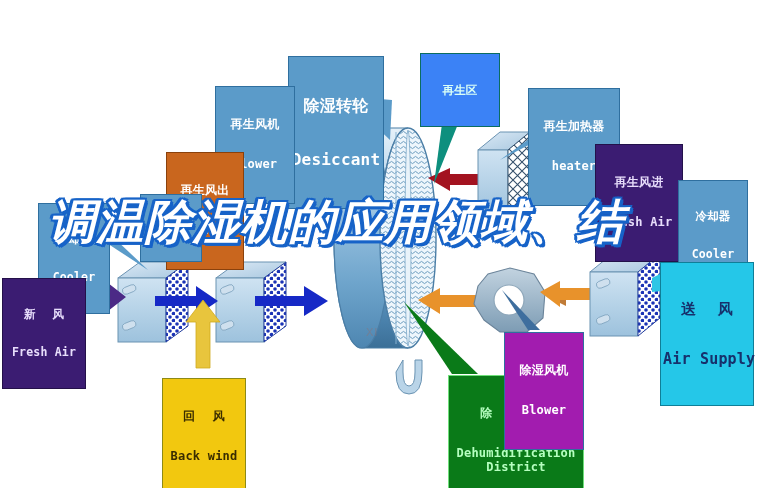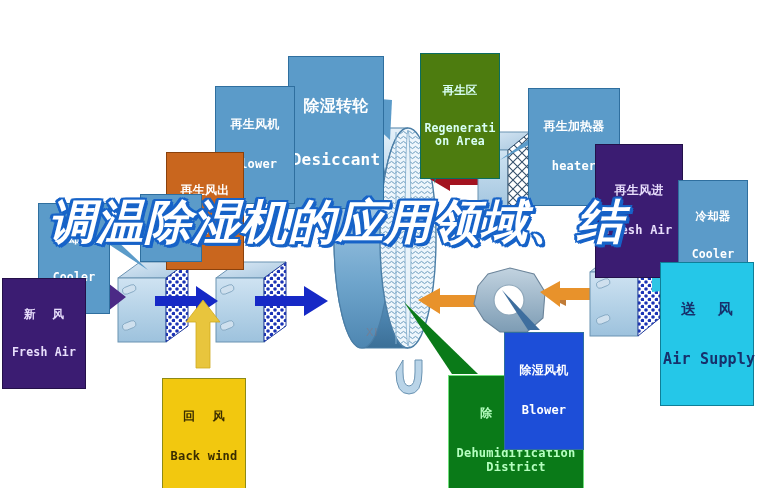--- a/index.html
+++ b/index.html
@@ -54,21 +54,21 @@
     color: #ffffff;
   }
   .lbl-blue .cn { color: #ffffff; }
   .lbl-blue .en { color: #ffffff; }
   .lbl-orange {
     background: #C9661E;
     border: 1px solid #8a410c;
     color: #ffffff;
   }
   .lbl-teal {
-    background: #4d7c0f;
+    background: #3b82f6;
     border: 1px solid #0b6d60;
     color: #d9fff6;
   }
   .lbl-purple {
     background: #3B1C72;
     border: 1px solid #23114a;
     color: #e8defc;
   }
   .lbl-cyan {
     background: #25C7E8;
@@ -312,35 +312,33 @@
     <span class="en">Desiccant</span>
   </div>
 
   <div class="label lbl-blue" style="left:215px; top:86px; width:80px; padding:4px 2px; font-size:12px;">
     <span class="cn">再生风机</span>
     <span class="en">Blower</span>
   </div>
 
   <div class="label lbl-teal" style="left:420px; top:53px; width:80px; padding:4px 2px; font-size:11.5px;">
     <span class="cn">再生区</span>
-    <span class="en">Regenerati
-on Area</span>
   </div>
 
   <div class="label lbl-blue" style="left:528px; top:88px; width:92px; padding:4px 2px; font-size:12px;">
     <span class="cn">再生加热器</span>
     <span class="en">heater</span>
   </div>
 
   <div class="label lbl-orange" style="left:166px; top:152px; width:78px; padding:4px 2px; font-size:12px;">
     <span class="cn">再生风出</span>
     <span class="en">Exhaust</span>
   </div>
 
-  <div class="label lbl-purple" style="left:595px; top:144px; width:88px; padding:12px 2px; font-size:12px;">
+  <div class="label lbl-purple" style="left:595px; top:144px; width:88px; padding:4px 2px; font-size:12px;">
     <span class="cn">再生风进</span>
     <span class="en">Fresh Air</span>
   </div>
 
   <div class="label lbl-blue" style="left:678px; top:180px; width:70px; padding:3px 2px; font-size:11.5px;">
     <span class="cn">冷却器</span>
     <span class="en">Cooler</span>
   </div>
 
   <div class="label lbl-blue" style="left:38px; top:203px; width:72px; padding:3px 2px; font-size:11.5px;">
@@ -361,21 +359,21 @@
     <span class="cn">回    风</span>
     <span class="en">Back wind</span>
   </div>
 
   <div class="label lbl-green" style="left:448px; top:375px; width:136px; padding:4px 2px; font-size:12px;">
     <span class="cn">除    湿    区</span>
     <span class="en">Dehumidification
 District</span>
   </div>
 
-  <div class="label lbl-blue" style="left:504px; top:332px; width:80px; padding:4px 2px; font-size:12px; background:#1d4ed8;">
+  <div class="label lbl-blue" style="left:504px; top:332px; width:80px; padding:4px 2px; font-size:12px; background:#a21caf;">
     <span class="cn">除湿风机</span>
     <span class="en">Blower</span>
   </div>
 
   <div class="label lbl-cyan" style="left:660px; top:262px; width:94px; padding:4px 2px; font-size:15px;">
     <span class="cn">送    风</span>
     <span class="en">Air Supply</span>
   </div>
 
   <div class="watermark" style="left:366px; top:326px;">XI</div>

